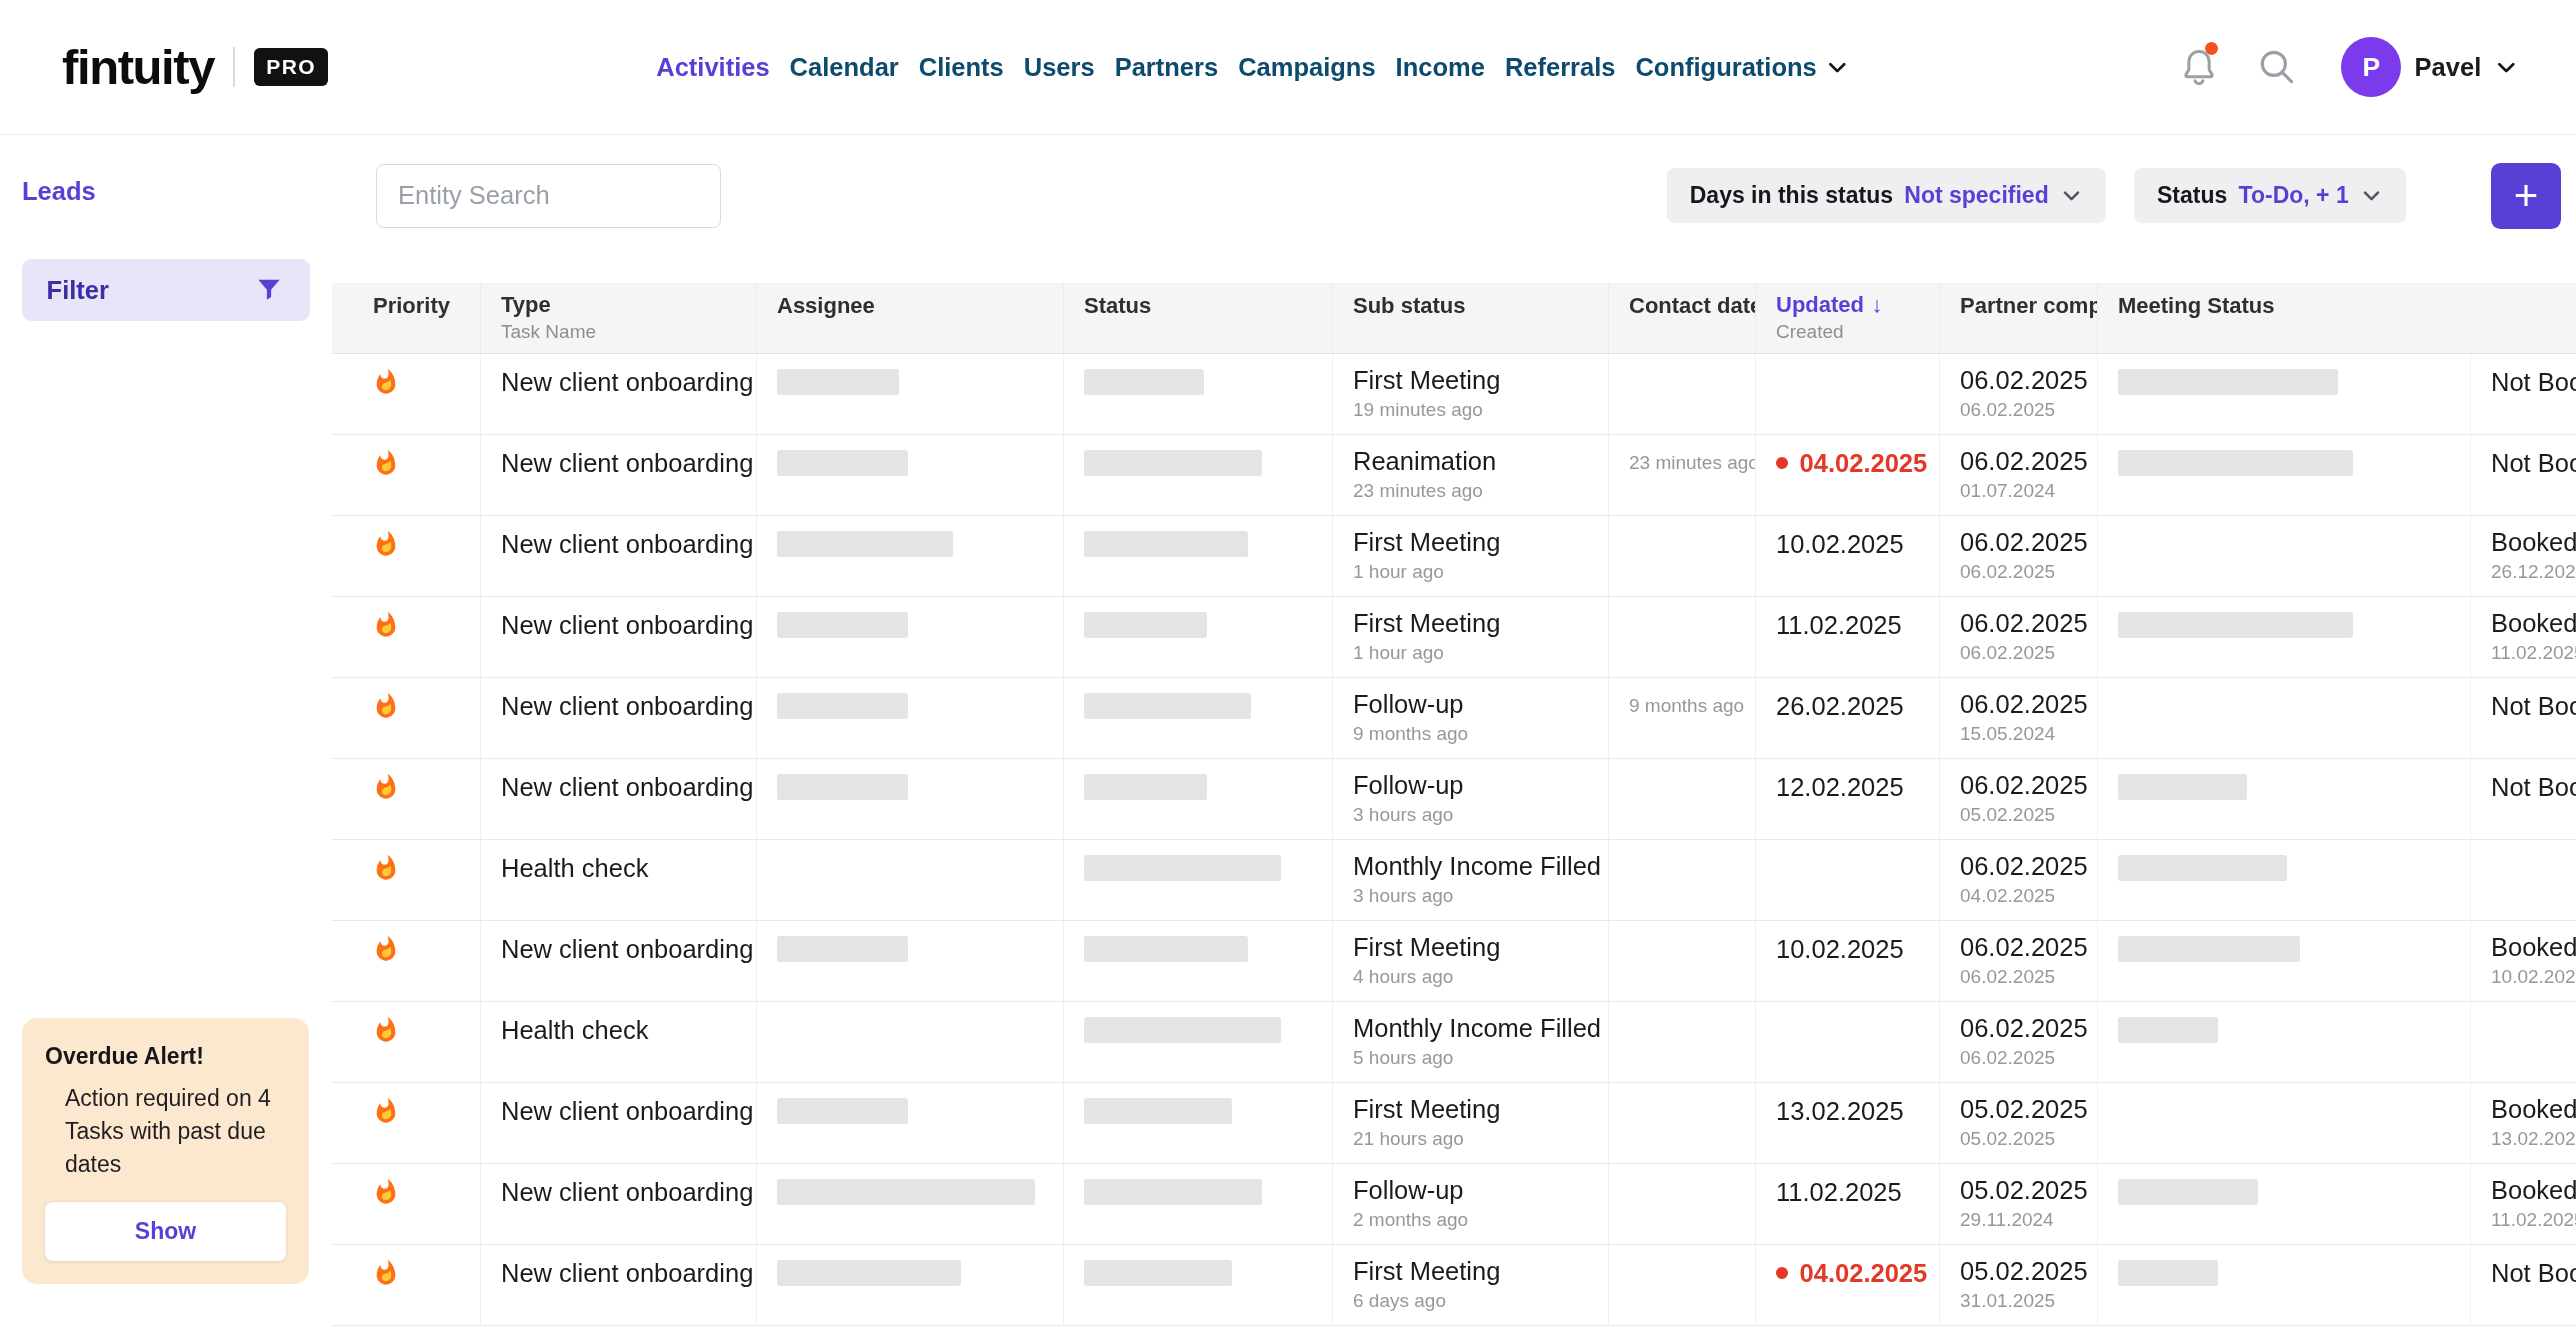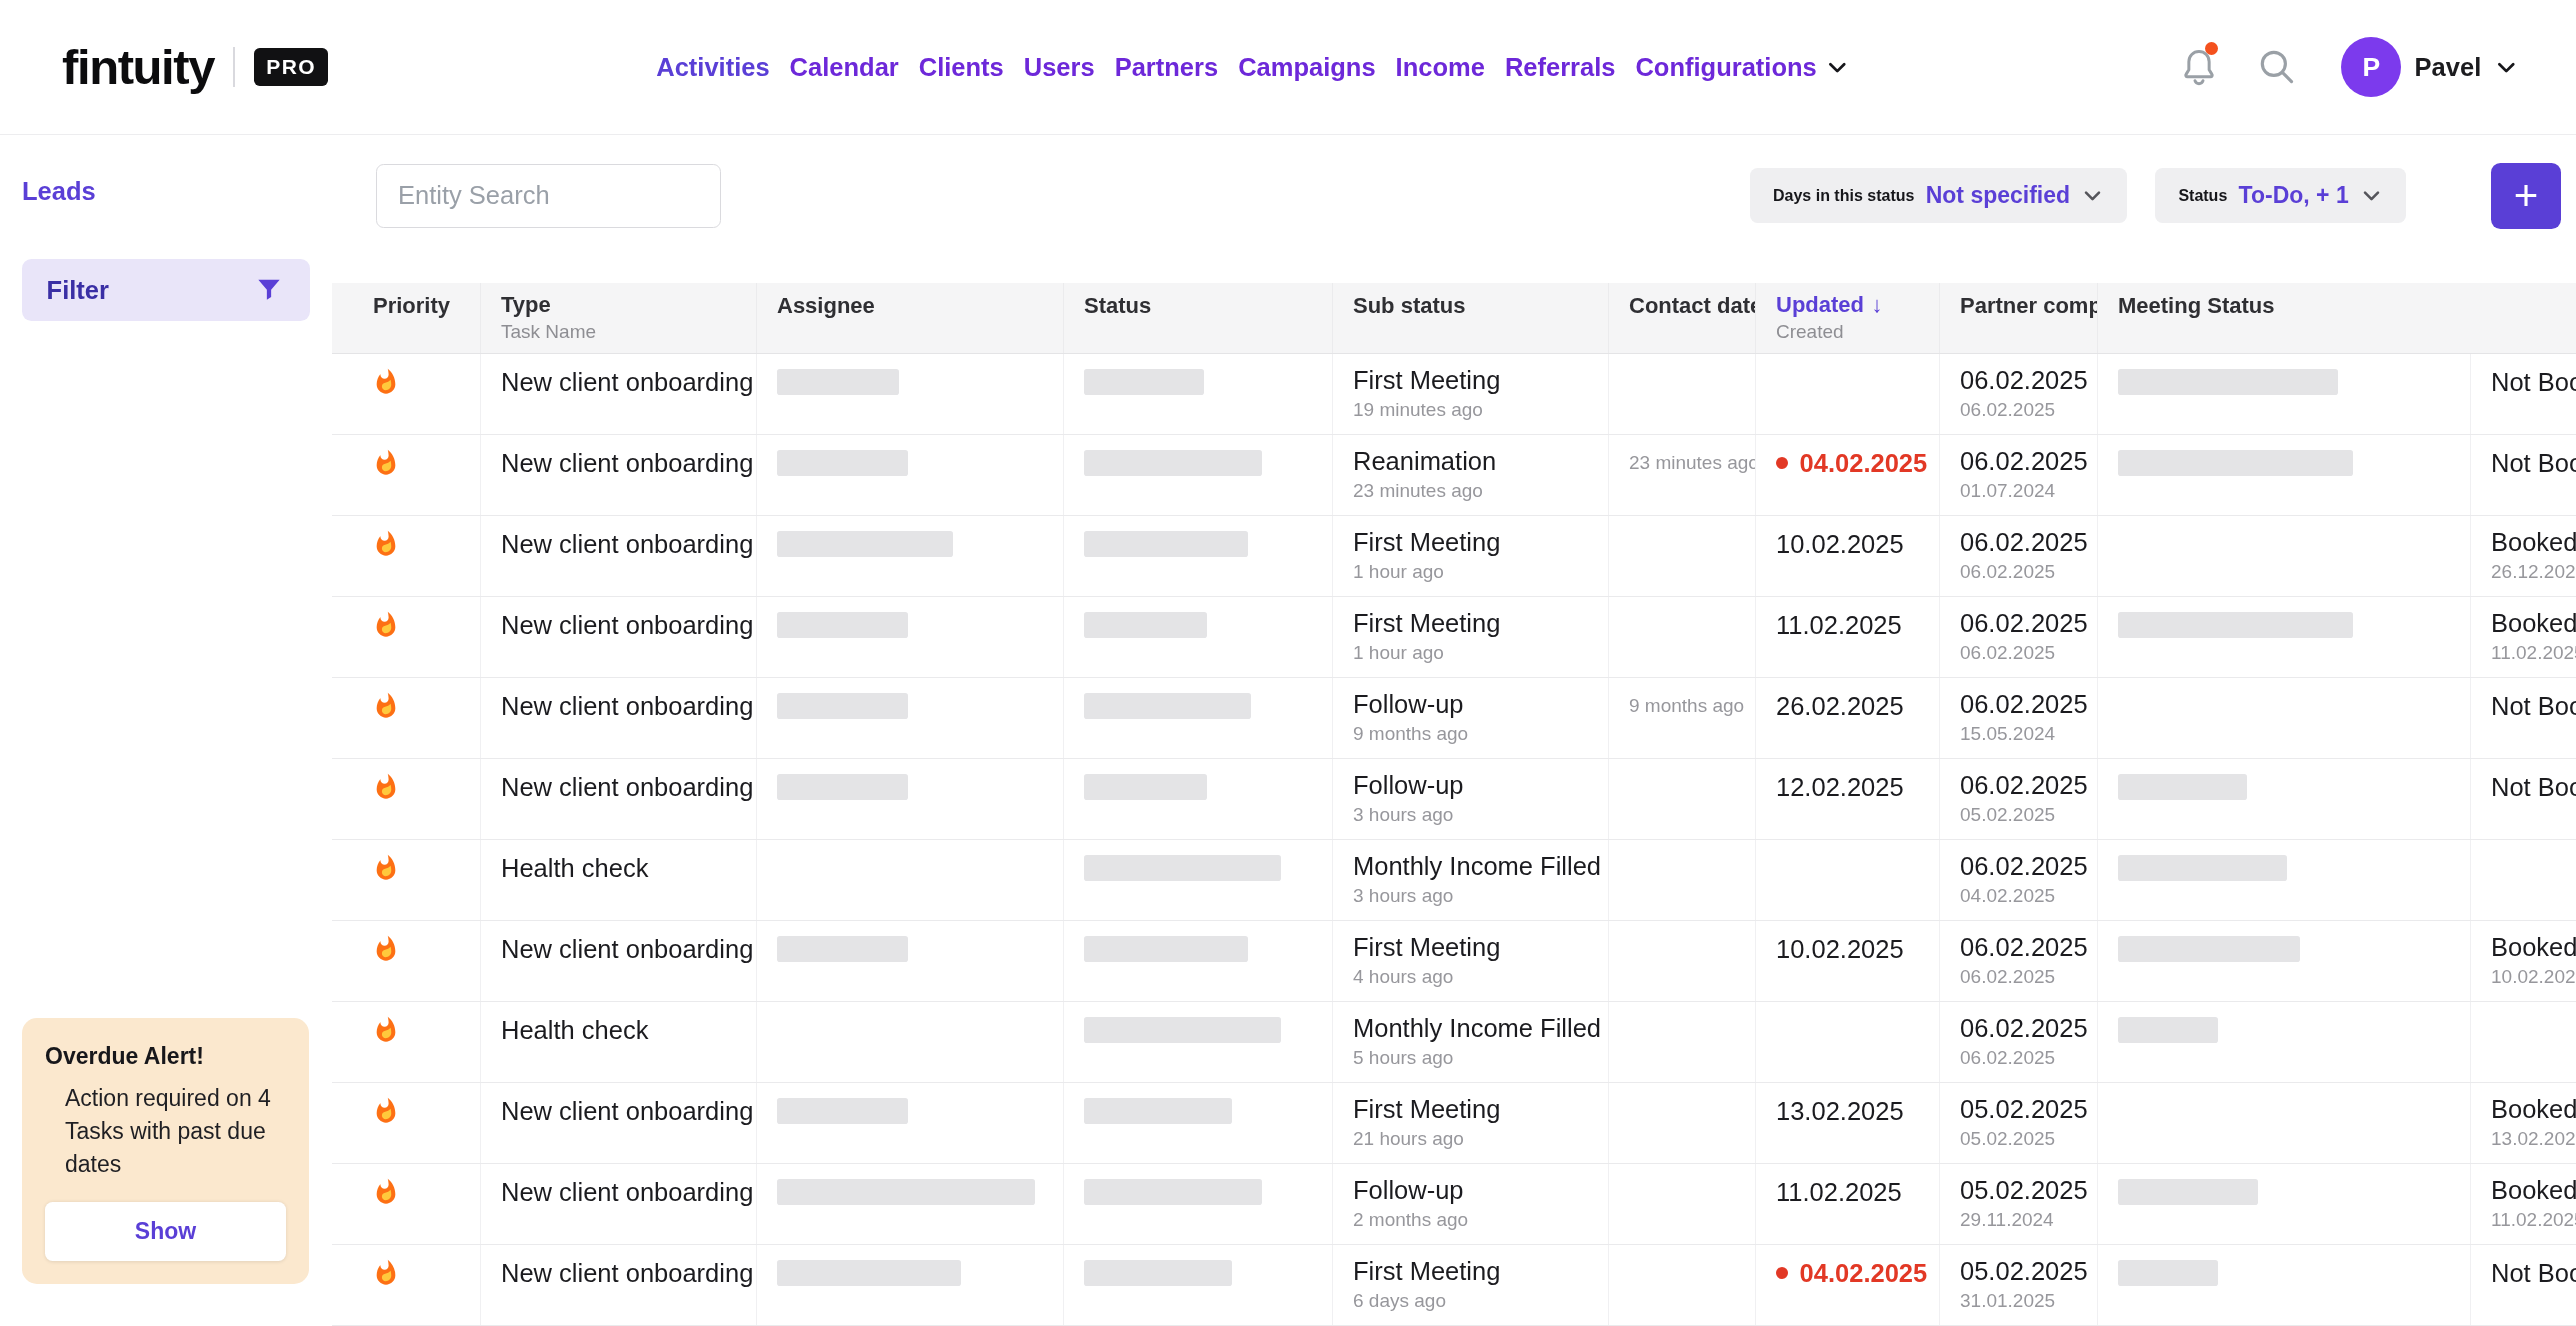--- a/index.html
+++ b/index.html
@@ -9,21 +9,21 @@
 
   
   .topbar { height:135px; display:flex; align-items:center; padding:0 57px 0 62px;
     border-bottom:0.9px solid #EDEDEF; background:#fff; }
   .logo-wrap { display:flex; align-items:center; gap:19px; }
   .logo-text { font-size:49px; font-weight:800; letter-spacing:-1.4px; color:#0c0c0e; }
   .logo-divider { width:1.9px; height:40px; background:#D9D9DE; }
   .logo-badge { background:#111113; color:#fff; font-size:21px; font-weight:700;
     letter-spacing:1.4px; padding:6.6px 12.3px; border-radius:5.7px; }
   .main-nav { display:flex; align-items:center; gap:20px; margin:0 auto; }
-  .nav-item { font-size:25.5px; font-weight:700; color:#6d28d9; cursor:pointer;
+  .nav-item { font-size:25.5px; font-weight:700; color:#0c4a6e; cursor:pointer;
     display:flex; align-items:center; gap:8.5px; white-space:nowrap; }
   .nav-item.active { color:var(--accent); }
   .nav-chevron svg { display:block; }
   .topbar-right { display:flex; align-items:center; gap:36px; }
   .icon-btn { position:relative; width:42px; height:42px; cursor:pointer; }
   .icon-btn svg { display:block; }
   .notif-dot { position:absolute; top:-3.8px; right:1.9px; width:13.2px; height:13.2px;
     border-radius:50%; background:#F4511E; }
   .user-menu { display:flex; align-items:center; gap:13.2px; cursor:pointer; margin-left:7.6px; }
   .avatar { width:60px; height:60px; border-radius:50%; background:#7C3AED; color:#fff;
@@ -53,21 +53,21 @@
 
   
   .toolbar { display:flex; align-items:center; margin-top:26.5px; height:68px;
     padding-left:44px; padding-right:15px; }
   .search-input { width:345px; height:64px; border:1.9px solid #DADADE; border-radius:7.6px;
     font-size:25.5px; padding:0 21px; color:#333; outline:none;
     font-family:"Liberation Sans", sans-serif; }
   .search-input::placeholder { color:#9AA0A8; }
   .pill { height:55px; background:#EFEFF1; border-radius:7.6px; display:flex;
     align-items:center; gap:11.3px; padding:0 23px; cursor:pointer; white-space:nowrap; }
-  .pill-label { font-size:16px; font-weight:700; color:#17171b; }
+  .pill-label { font-size:23px; font-weight:700; color:#17171b; }
   .pill-value { font-size:23px; font-weight:700; color:var(--accent); }
   .pill-chevron svg { display:block; }
   .days-pill { margin-left:auto; }
   .status-pill { margin-left:28px; }
   .add-btn { margin-left:85px; width:70px; height:66px; background:var(--accent); color:#fff;
     border:none; border-radius:9.4px; font-size:42px; font-weight:400; line-height:1;
     display:flex; align-items:center; justify-content:center; cursor:pointer;
     font-family:"Liberation Sans", sans-serif; }
 
   

